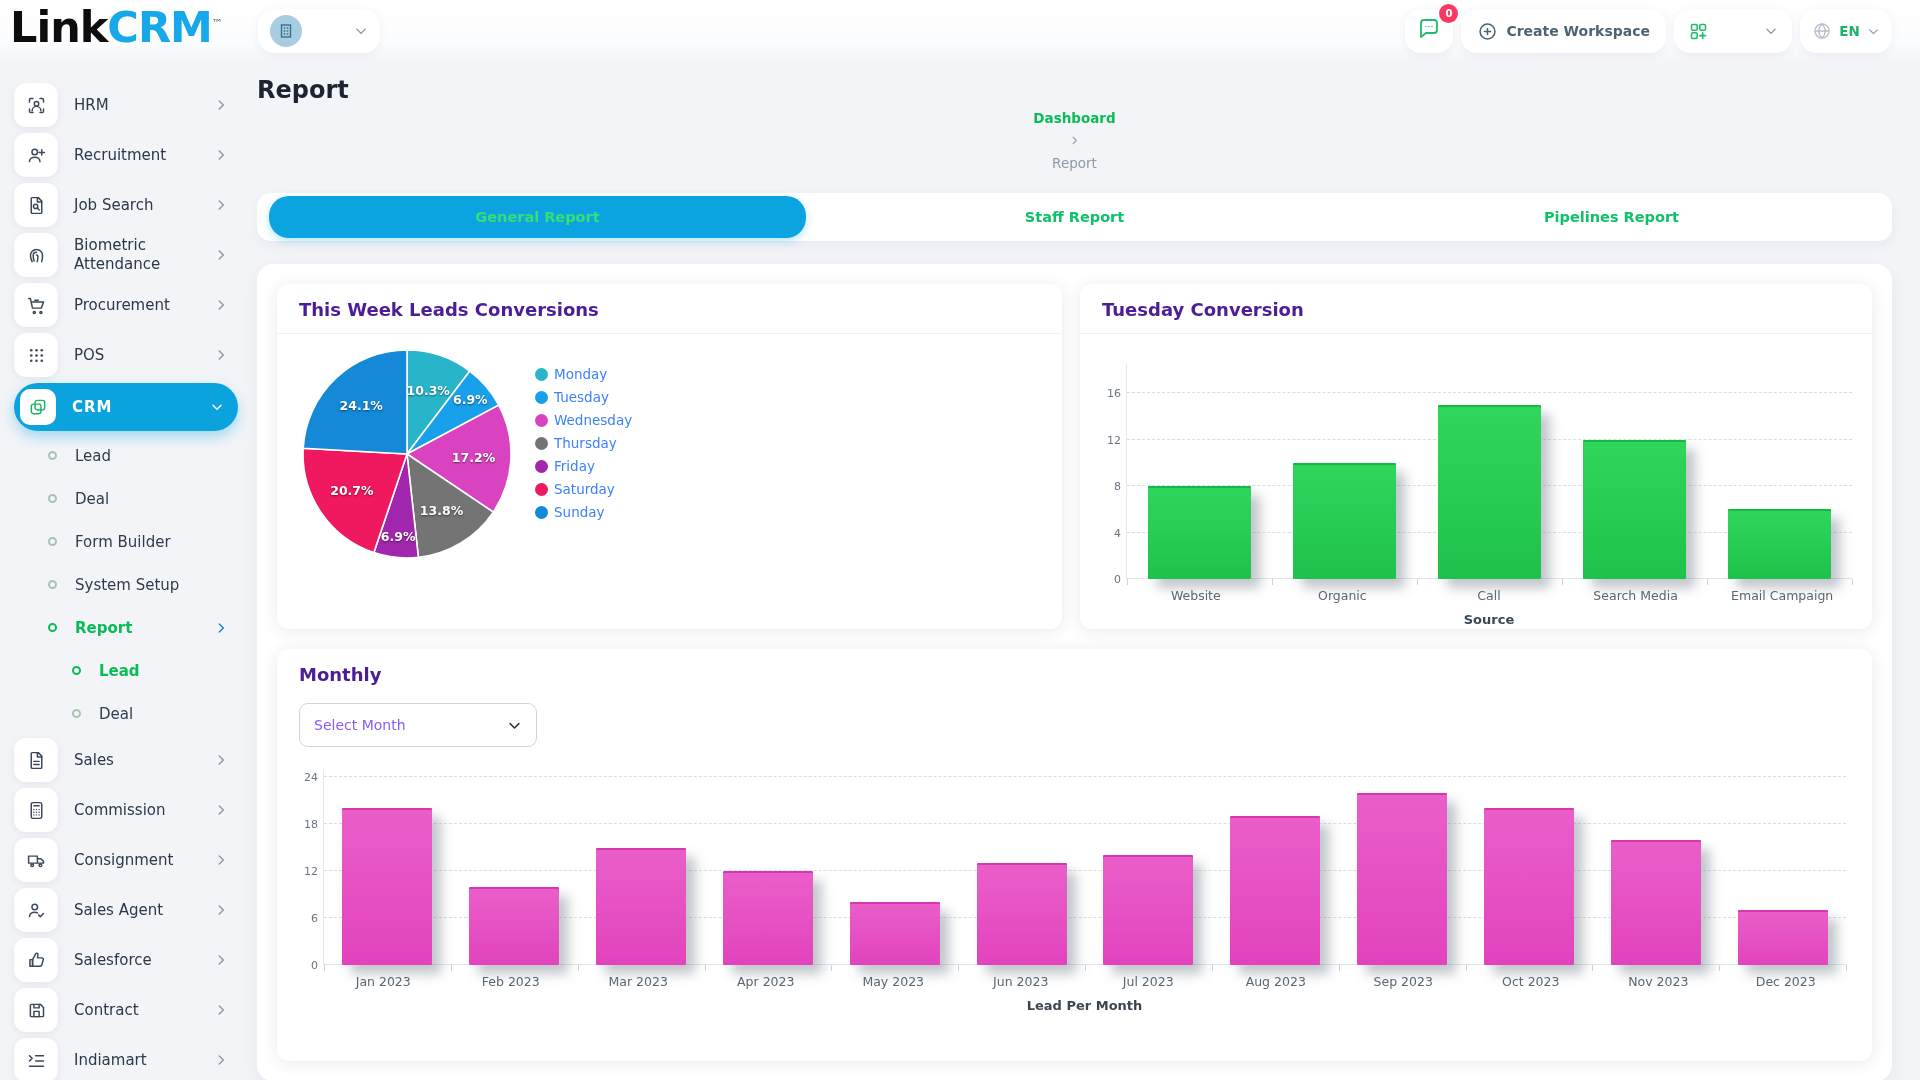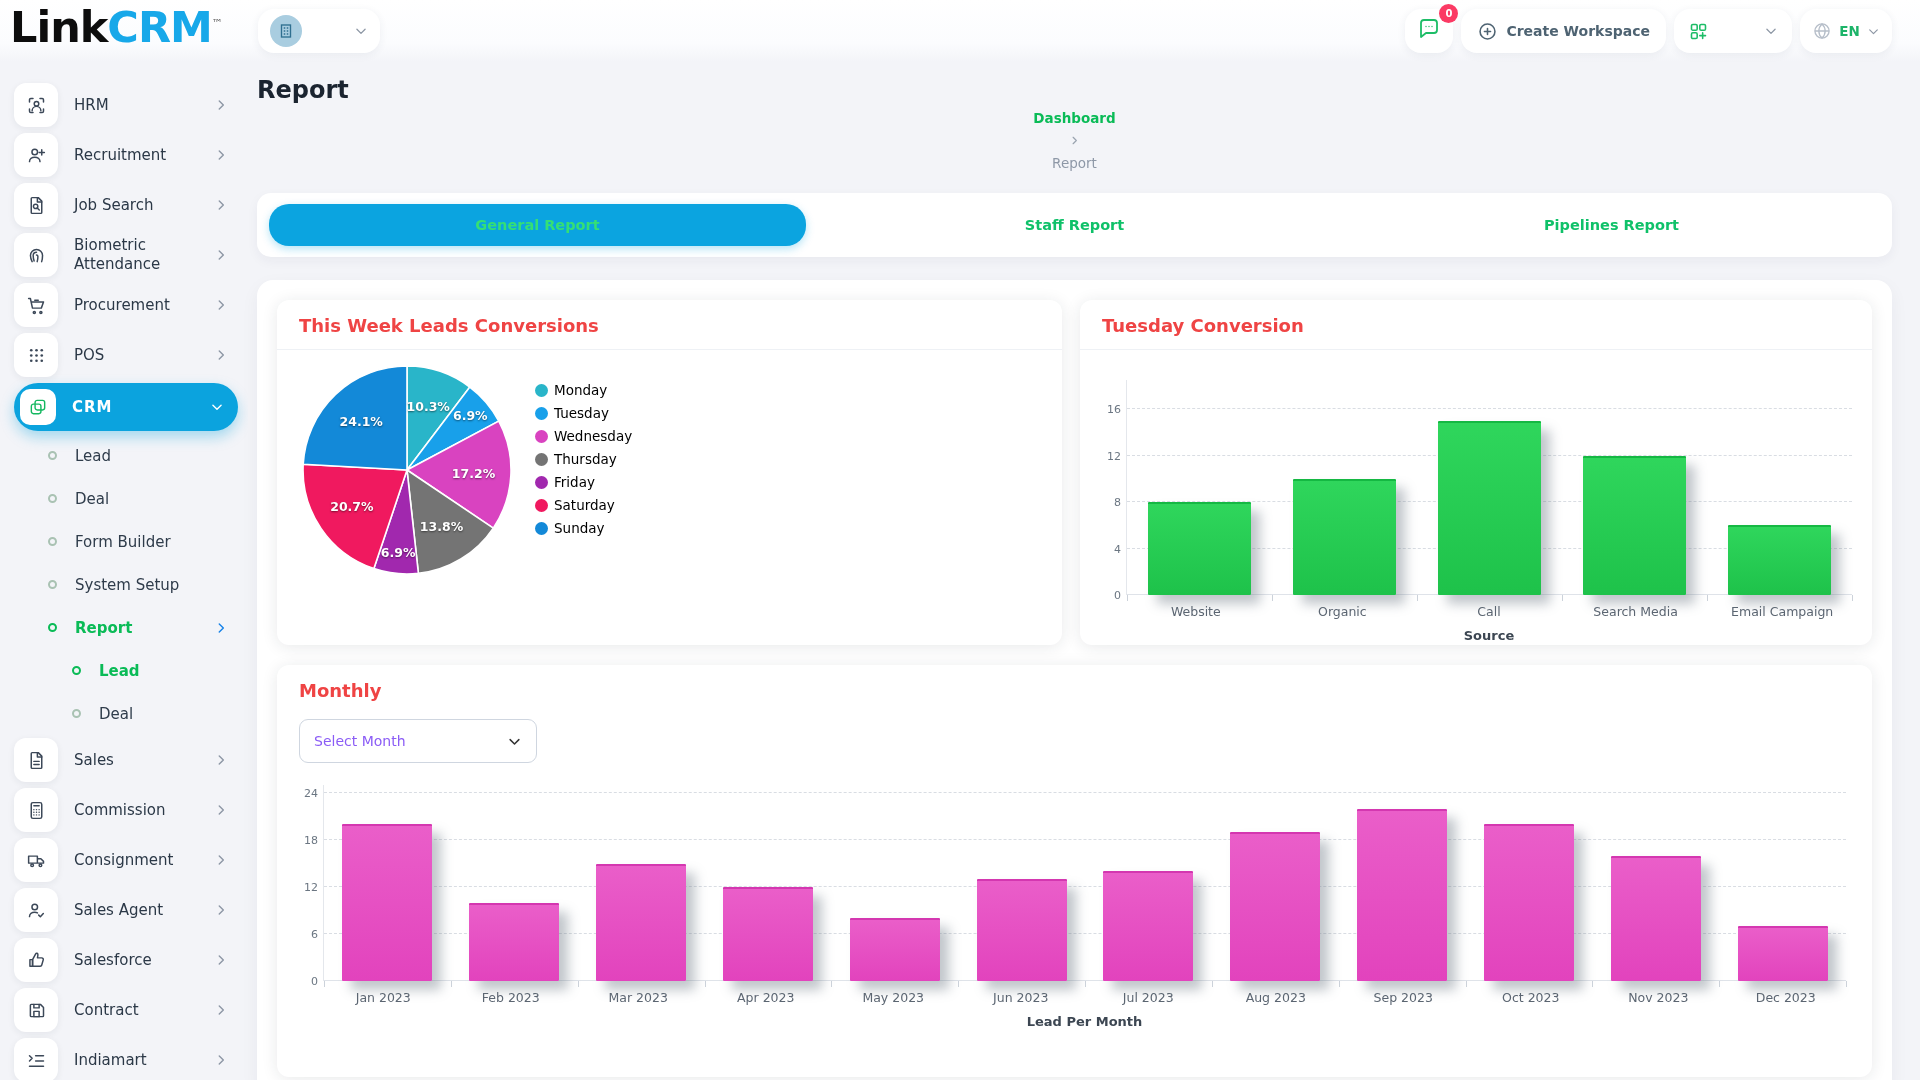--- a/index.html
+++ b/index.html
@@ -48,40 +48,40 @@
   .side-child.active .bullet { border-color:#0abb57; }
   .side-child.active .clabel { color:#0abb57; font-weight:600; }
   .side-child .chev { margin-left:auto; color:#1682e8; }
   
   .main { position:absolute; left:257px; top:62px; right:28px; }
   .page-title { font-size:24px; font-weight:700; color:#1b2430; margin-top:14px; }
   .breadcrumb { display:flex; align-items:center; gap:9px; margin-top:6px; font-size:13.5px;flex-direction:column; }
   .breadcrumb .bc-link { color:#0abb57; font-weight:600; cursor:pointer; }
   .breadcrumb .bc-sep { color:#9aa3b0; }
   .breadcrumb .bc-cur { color:#8e98a7; }
-  .tabs-card { margin-top:22px; height:64px; background:#fff; border-radius:14px;
+  .tabs-card { margin-top:22px; height:48px; background:#fff; border-radius:14px;
     box-shadow:0 4px 12px rgba(30,45,70,.05); display:flex; align-items:center; padding:0 12px; }
   .tab { flex:1; height:42px; border:none; background:transparent; font-family:inherit;
     font-size:14.5px; font-weight:600; color:#0fc169; cursor:pointer; border-radius:20px; }
   .tab.active { background:#0ba4e0; color:#35df75; box-shadow:0 3px 8px rgba(11,164,224,.3); }
   .outer { margin-top:23px; background:#fff; border-radius:16px; box-shadow:0 6px 18px rgba(25,35,50,.05);
     padding:20px; }
   .row1 { display:flex; gap:18px; }
   .card { background:#fff; border-radius:12px; box-shadow:0 2px 16px rgba(25,35,50,.10); }
-  .card-h { padding:15px 22px 13px 22px; font-size:18px; font-weight:700; color:#ef4444; border-bottom:1px solid #eef1f5; }
+  .card-h { padding:15px 22px 13px 22px; font-size:18px; font-weight:700; color:#4c1d95; border-bottom:1px solid #eef1f5; }
   #pie-card { width:785px; height:345px; position:relative; }
   #sources-card { flex:1; height:345px; position:relative; }
   #monthly-card { margin-top:20px; height:412px; position:relative; }
   .card-body { position:relative; }
   
   #pie-chart { position:absolute; left:20px; top:8px; }
   #pie-legend { position:absolute; left:258px; top:32px; }
   .lg-item { display:flex; align-items:center; margin-bottom:7px; }
   .lg-dot { width:13px; height:13px; border-radius:50%; flex:none; }
-  .lg-label { margin-left:6px; font-size:13.5px; color:#000000; }
+  .lg-label { margin-left:6px; font-size:13.5px; color:#3b82f6; }
   
   .plot { position:relative; border-left:1px solid #e4e7ec; }
   .gridline { position:absolute; left:0; right:0; height:0; border-top:1px dashed #d9dde3; }
   .gridline.base { border-top:1px solid #dfe3e9; }
   .ytick { position:absolute; width:34px; text-align:right; font-size:11px; color:#6b7682; }
   .xtick { position:absolute; width:1px; height:6px; background:#ccd2da; }
   .bar { position:absolute; bottom:0; border-radius:1px; }
   .bar.green { background:linear-gradient(180deg,#2fd65c,#1ec24a); border-top:2px solid #15b843;
     box-shadow:9px 9px 12px rgba(100,112,126,.40); }
   .bar.pink { background:linear-gradient(180deg,#ea5ec9,#e243bd); border-top:2px solid #d437b0;

